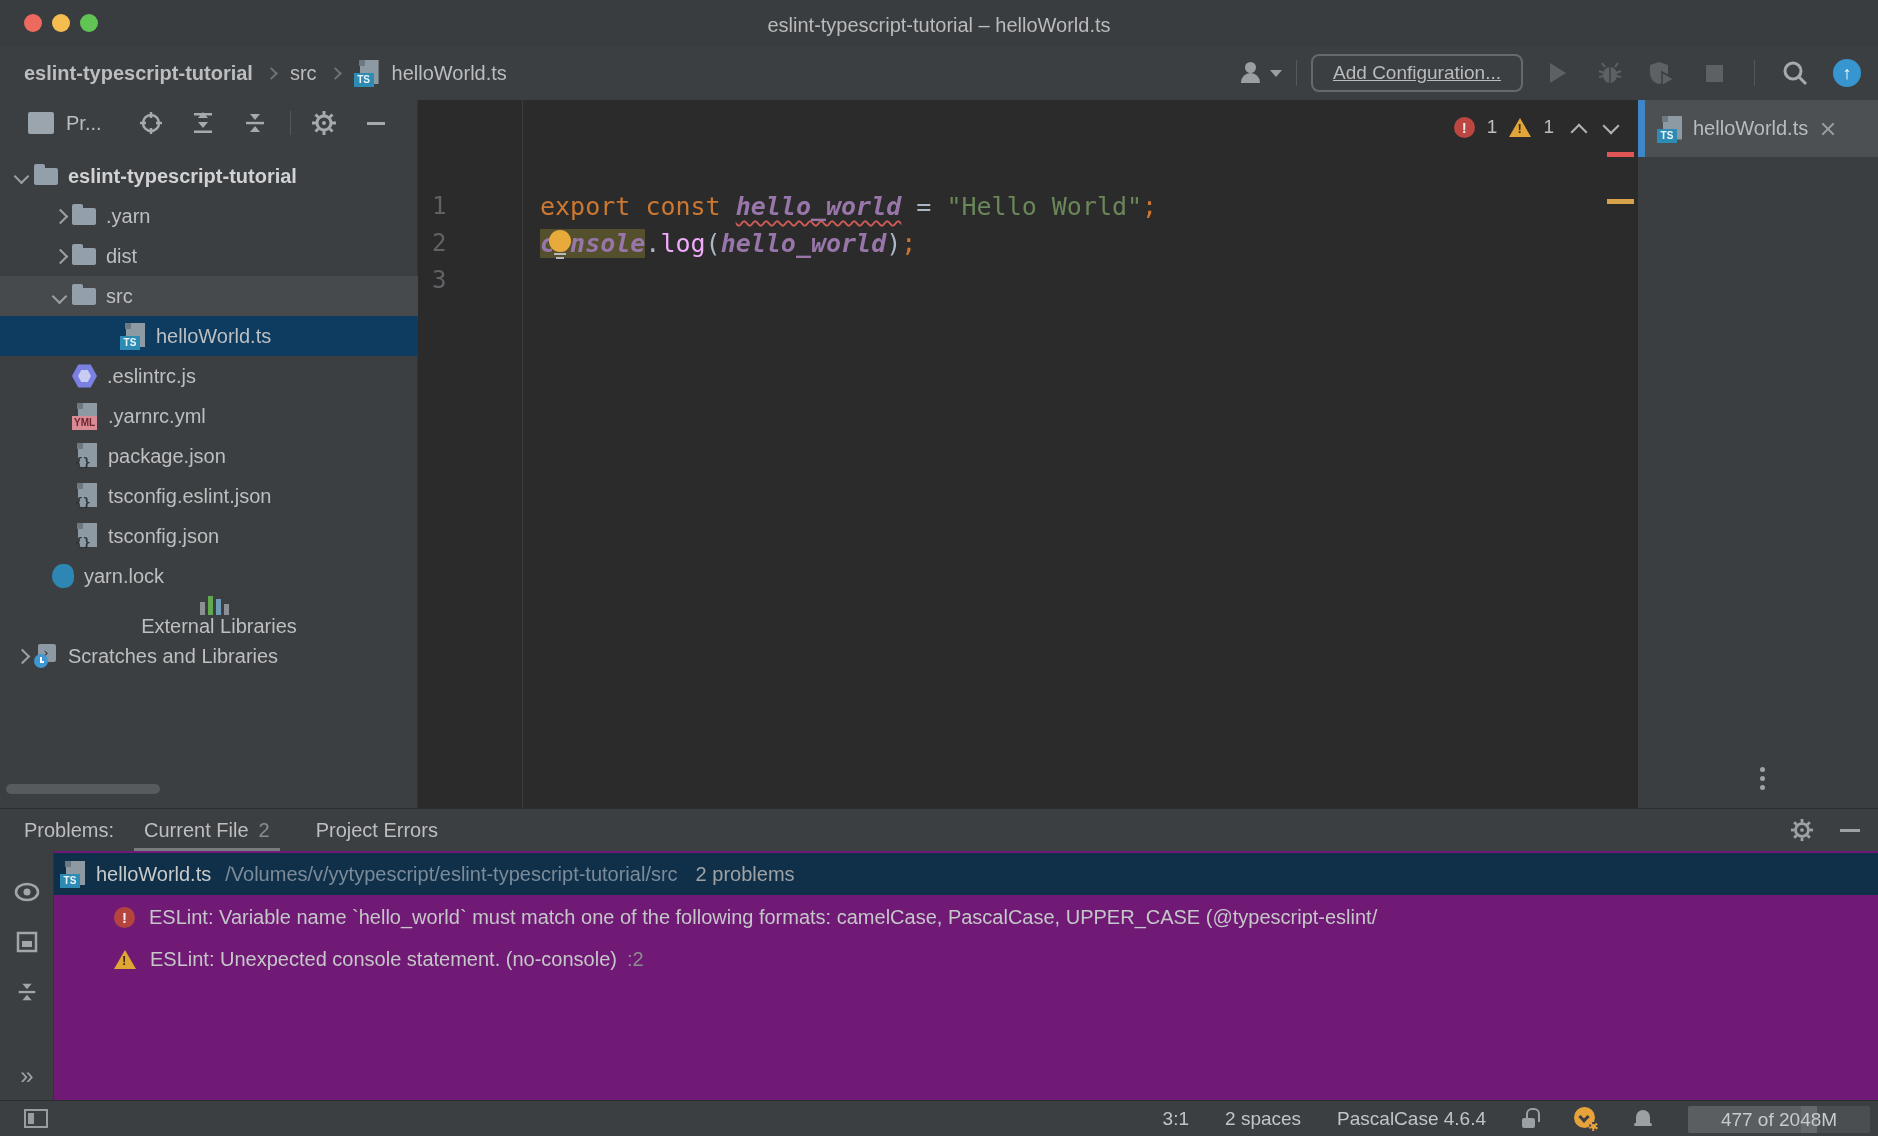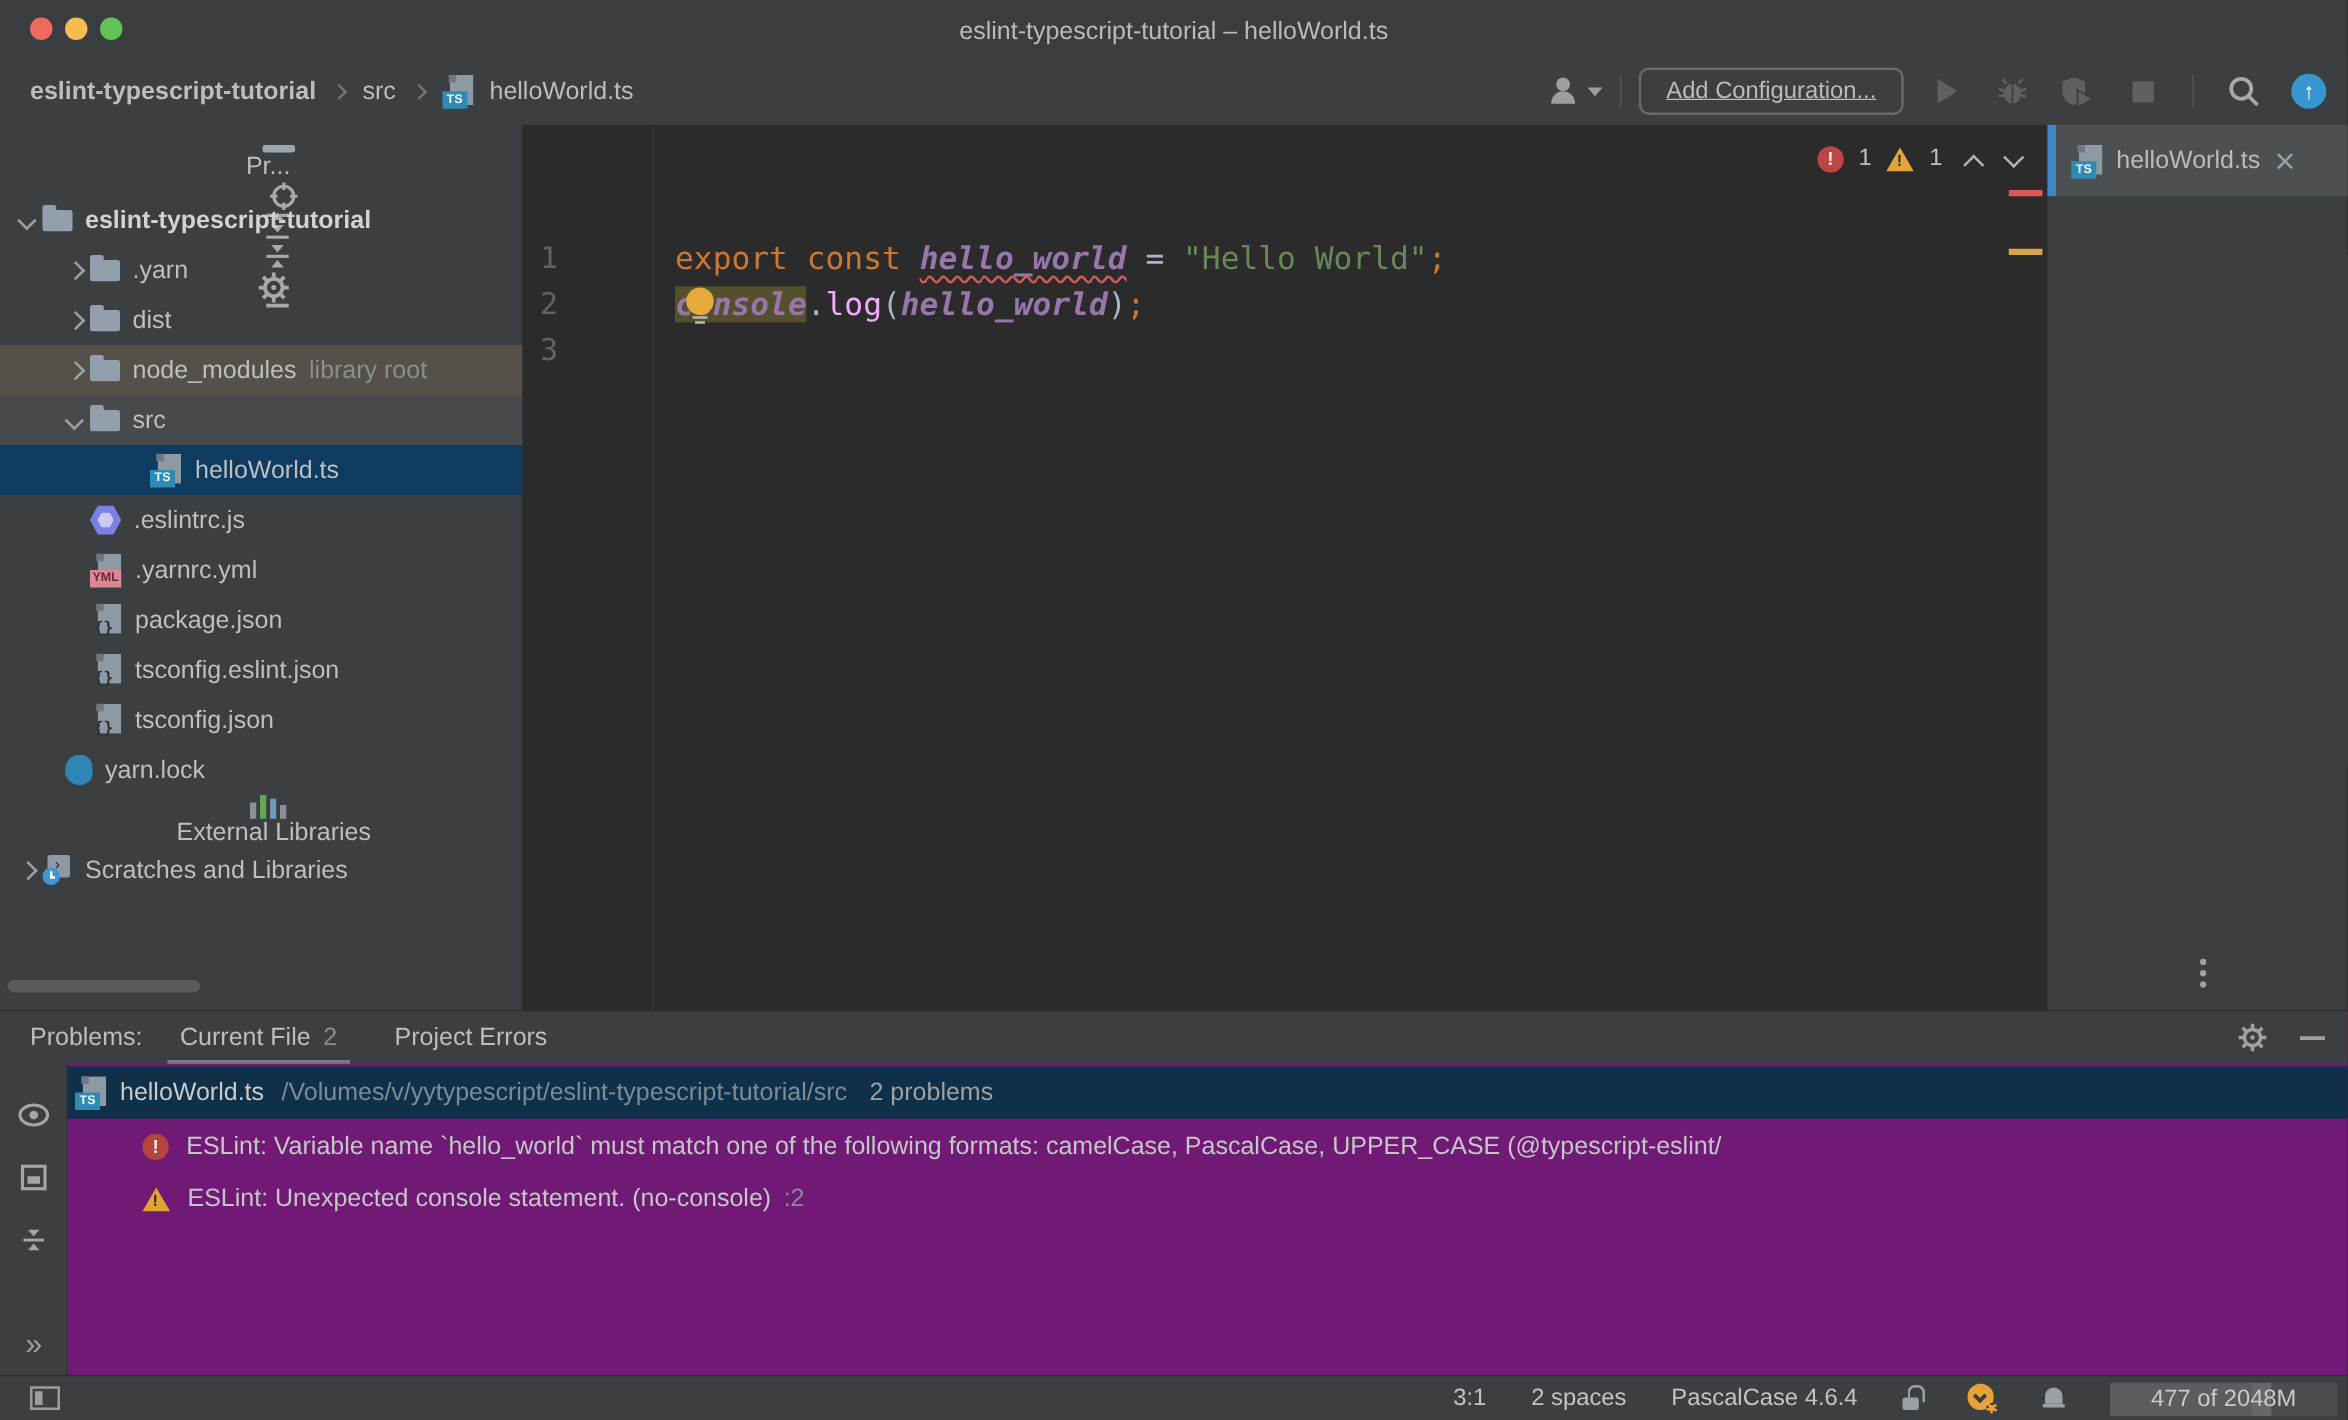--- a/index.html
+++ b/index.html
@@ -33,22 +33,22 @@
   .tb-icon { width:30px; height:30px; display:flex; align-items:center; justify-content:center; margin:0 11px; }
   .ic-play { width:0; height:0; border-top:10px solid transparent; border-bottom:10px solid transparent;
     border-left:16px solid #5d6163; }
   .ic-stop { width:17px; height:17px; background:#5d6163; }
   .ic-update { width:28px; height:28px; border-radius:50%; background:#3796cf; color:#fff;
     font-size:18px; font-weight:700; display:flex; align-items:center; justify-content:center; }
 
   
   #project-panel { position:absolute; left:0; top:100px; width:418px; height:708px;
     background:#3c3f41; border-right:1px solid #323537; }
-  #project-header { position:absolute; left:0; top:16px; width:100%; height:42px;
-    display:flex; align-items:center;flex-direction:column; }
+  #project-header { position:absolute; left:0; top:2px; width:100%; height:42px;
+    display:flex; align-items:center; }
   .pp-tool-icon { width:26px; height:22px; background:#9aa5ad; border-radius:2px; margin-left:28px;
     padding:3px; }
   .pp-tool-icon .inner { width:100%; height:100%; background:#417d9b; }
   #project-title { color:#bbbdbf; font-size:20px; margin-left:12px; }
   .hdr-ic { margin-left:26px; display:flex; align-items:center; justify-content:center; width:26px; height:26px; }
   .hdr-divider { width:1px; height:24px; background:#55585a; margin-left:22px; }
 
   
   #tree { position:absolute; left:0; top:56px; width:418px; }
   .tree-row { height:40px; display:flex; align-items:center; white-space:nowrap; overflow:hidden; }
@@ -343,26 +343,20 @@
       <div class="tree-row" style="padding-left: 48px;">
         <span class="chev right"></span>
         <span class="ic-folder"></span>
         <span class="tree-label">.yarn</span>
       </div>
       <div class="tree-row" style="padding-left: 48px;">
         <span class="chev right"></span>
         <span class="ic-folder"></span>
         <span class="tree-label">dist</span>
       </div>
-      <div class="tree-row excl" style="padding-left: 48px;">
-        <span class="chev right"></span>
-        <span class="ic-folder"></span>
-        <span class="tree-label">node_modules</span>
-        <span class="tree-suffix">library root</span>
-      </div>
       <div class="tree-row hov" style="padding-left: 48px;">
         <span class="chev down"></span>
         <span class="ic-folder"></span>
         <span class="tree-label">src</span>
       </div>
       <div class="tree-row sel" style="padding-left: 96px;">
         <span class="chev"></span>
         <span class="fic">
           <span class="page"></span>
           <span class="page-fold"></span>

